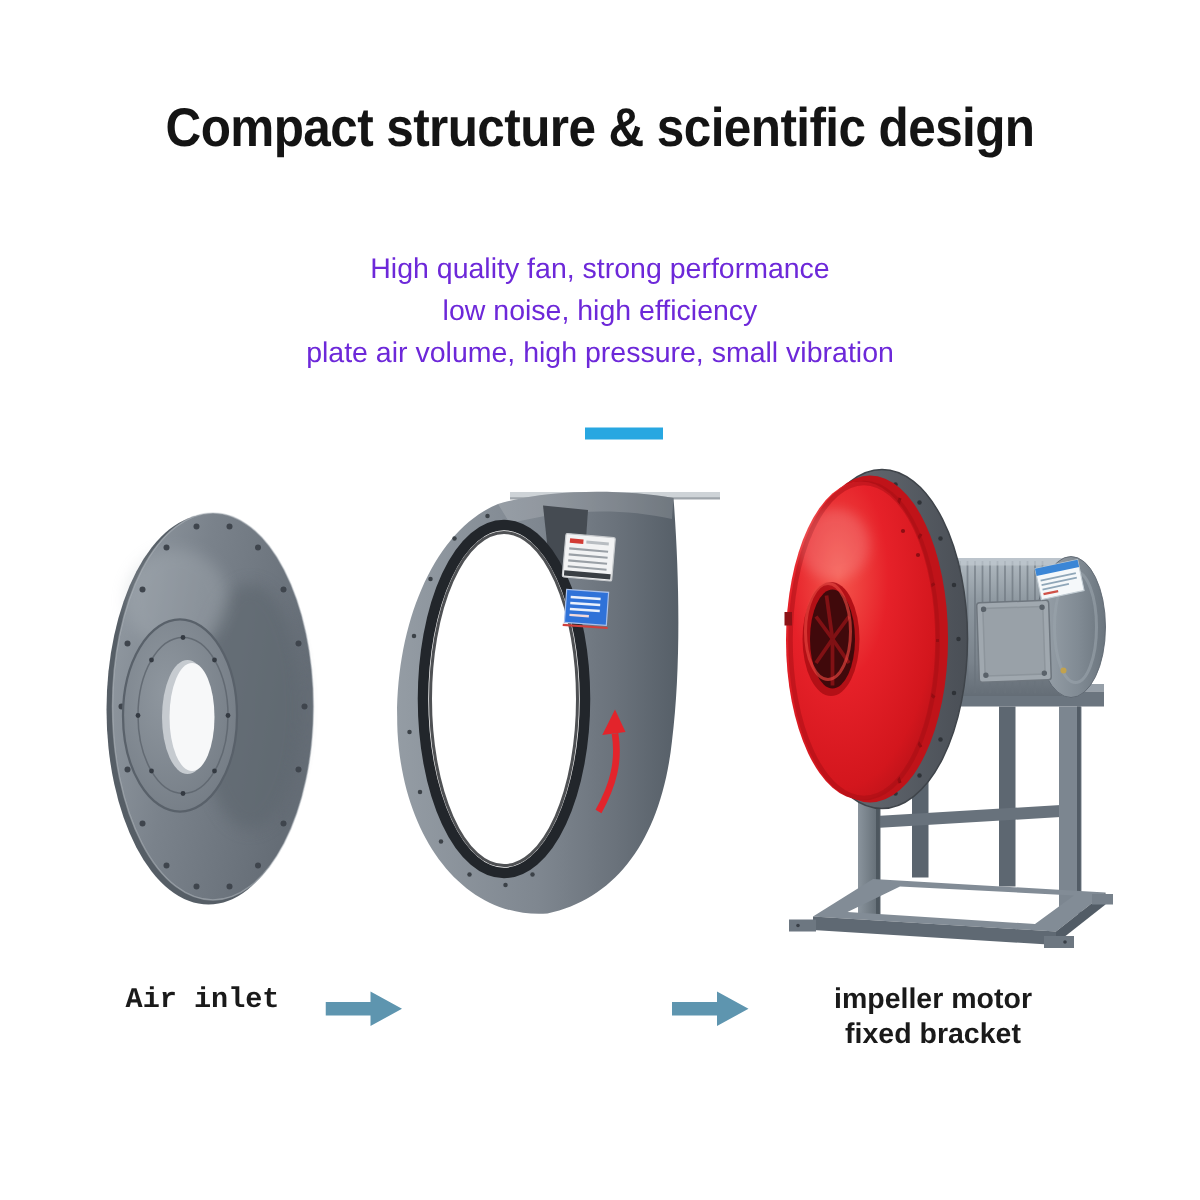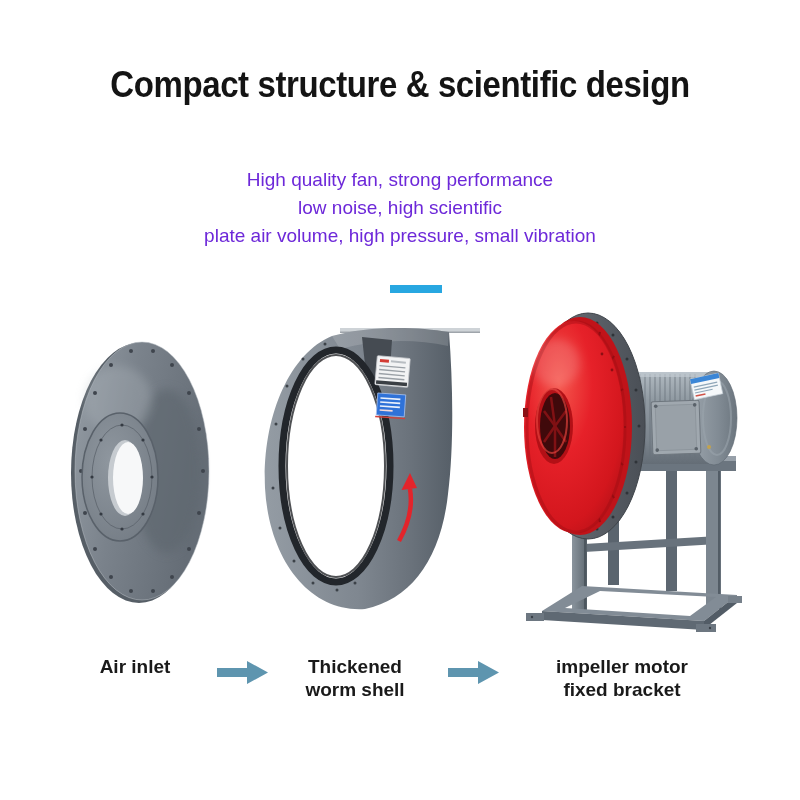--- a/index.html
+++ b/index.html
@@ -15,32 +15,32 @@
   .fig svg{display:block;width:100%;height:100%;}
   .fig1{left:70px;top:338px;width:145px;height:266px;}
   .fig2{left:262px;top:322px;width:218px;height:292px;}
   .fig3{left:518px;top:308px;width:225px;height:325px;}
   .arrow{position:absolute;top:659px;width:52px;height:27px;}
   .arrow svg{display:block;width:100%;height:100%;}
   .arrow1{left:217px;}
   .arrow2{left:448px;}
   .step-label{position:absolute;top:655px;transform:translateX(-50%);text-align:center;
               font-weight:700;font-size:19px;line-height:23px;color:#1a1a1a;white-space:nowrap;}
-  .lbl1{left:135px;} .lbl2{left:355px;} .lbl3{left:622px;}
+  .lbl1{left:135px;font-family:Liberation Mono, monospace;} .lbl2{left:355px;} .lbl3{left:622px;}
 </style>
 </head>
 <body>
 
 <div class="stage">
 
   <h1 class="title">Compact structure &amp; scientific design</h1>
 
   <div class="subtitle">
     <div>High quality fan, strong performance</div>
-    <div>low noise, high scientific</div>
+    <div>low noise, high efficiency</div>
     <div>plate air volume, high pressure, small vibration</div>
   </div>
 
   <div class="accent"></div>
 
   <div class="fig fig1">
     <svg viewBox="0 0 145 266">
       <defs>
         <linearGradient id="pg" x1="0" y1="0" x2="1" y2="0.35">
           <stop offset="0" stop-color="#959da5"></stop>
@@ -300,22 +300,18 @@
   </div>
   <div class="arrow arrow2">
     <svg viewBox="0 0 52 27">
         <polygon points="0,9 30,9 30,2 51,13.5 30,25 30,18 0,18" fill="#5e95af"></polygon>
       </svg>
   </div>
 
   <div class="step-label lbl1">
     <div>Air inlet</div>
   </div>
-  <div class="step-label lbl2">
-    <div>Thickened</div>
-    <div>worm shell</div>
-  </div>
   <div class="step-label lbl3">
     <div>impeller motor</div>
     <div>fixed bracket</div>
   </div>
 
 </div>
 
 </body></html>

